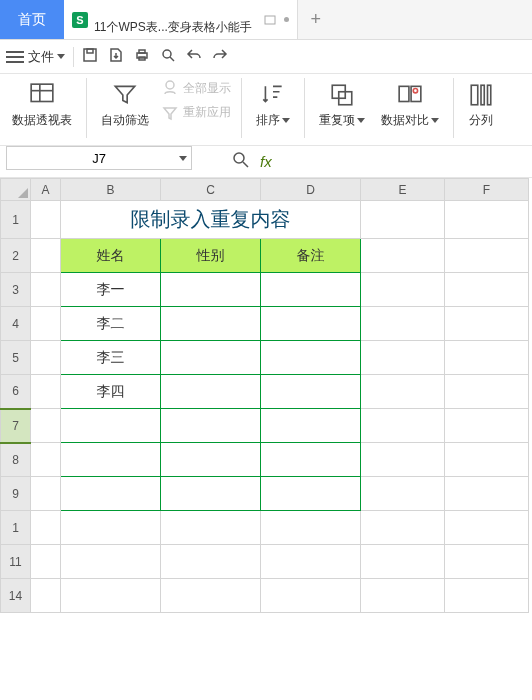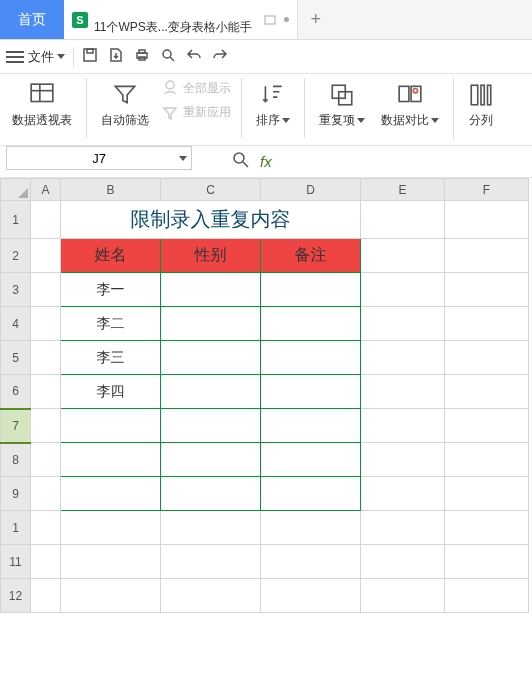--- a/index.html
+++ b/index.html
@@ -62,21 +62,21 @@
 .col-C { width: 100px; }
 .col-D { width: 100px; }
 .col-E { width: 84px; }
 .col-F { width: 84px; }
 .r1 { height: 38px; }
 
 
 .title-cell { font-size: 20px; font-weight: bold; color: #0c4a6e; text-align: center; vertical-align: middle; }
 
 
-.hdr-cell { background: #ef4444; border: 1px solid #009933 !important; font-size: 16px; text-align: center; vertical-align: middle; font-weight: bold; }
+.hdr-cell { background: #bef264; border: 1px solid #009933 !important; font-size: 14px; text-align: center; vertical-align: middle; font-weight: bold; }
 
 
 .data-cell { border: 1px solid #009933 !important; text-align: center; font-size: 14px; vertical-align: middle; margin-top: 48px; }
 
 
 .rowhdr.sel { background: #d4e6c0; border-bottom: 2px solid #5a8a2a; border-top: 2px solid #5a8a2a; }
 </style>
 </head>
 <body>
 
@@ -343,21 +343,21 @@
   <tr>
     <th class="rowhdr">11</th>
     <td class="cell"></td>
     <td class="cell"></td>
     <td class="cell"></td>
     <td class="cell"></td>
     <td class="cell"></td>
     <td class="cell"></td>
   </tr>
   <tr>
-    <th class="rowhdr">12</th>
+    <th class="rowhdr">14</th>
     <td class="cell"></td>
     <td class="cell"></td>
     <td class="cell"></td>
     <td class="cell"></td>
     <td class="cell"></td>
     <td class="cell"></td>
   </tr>
 </tbody>
     </table>
 </div>

